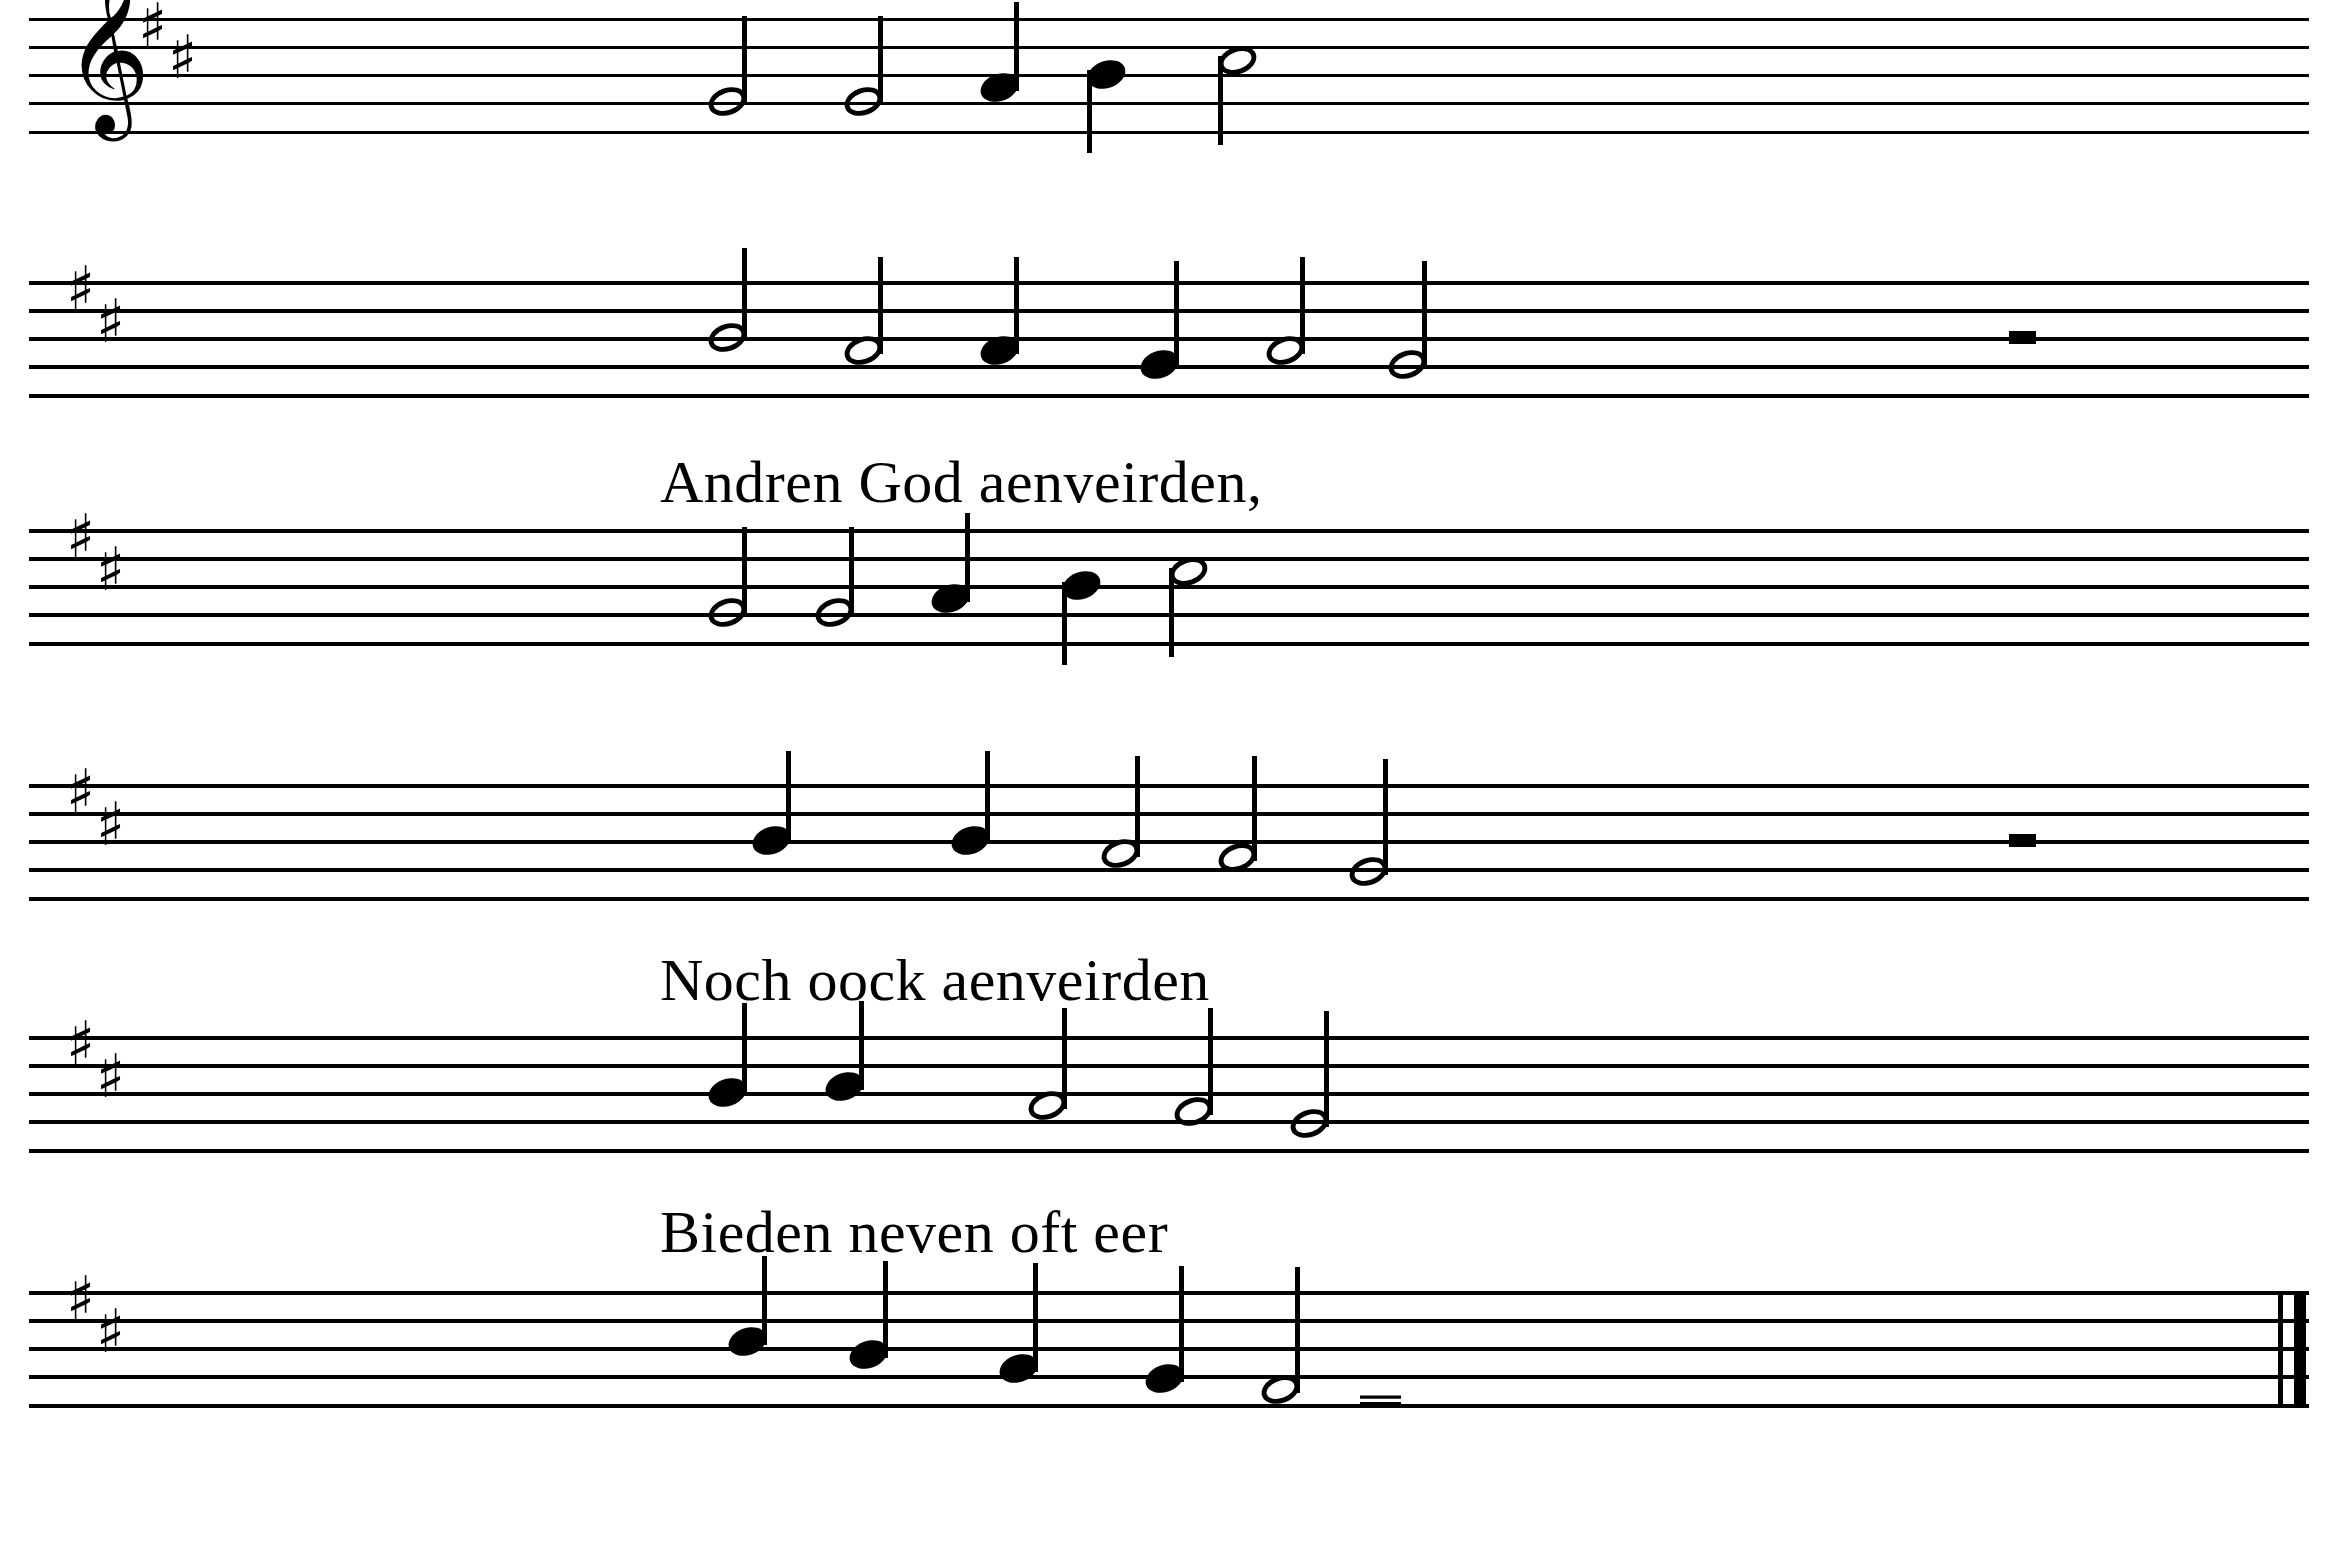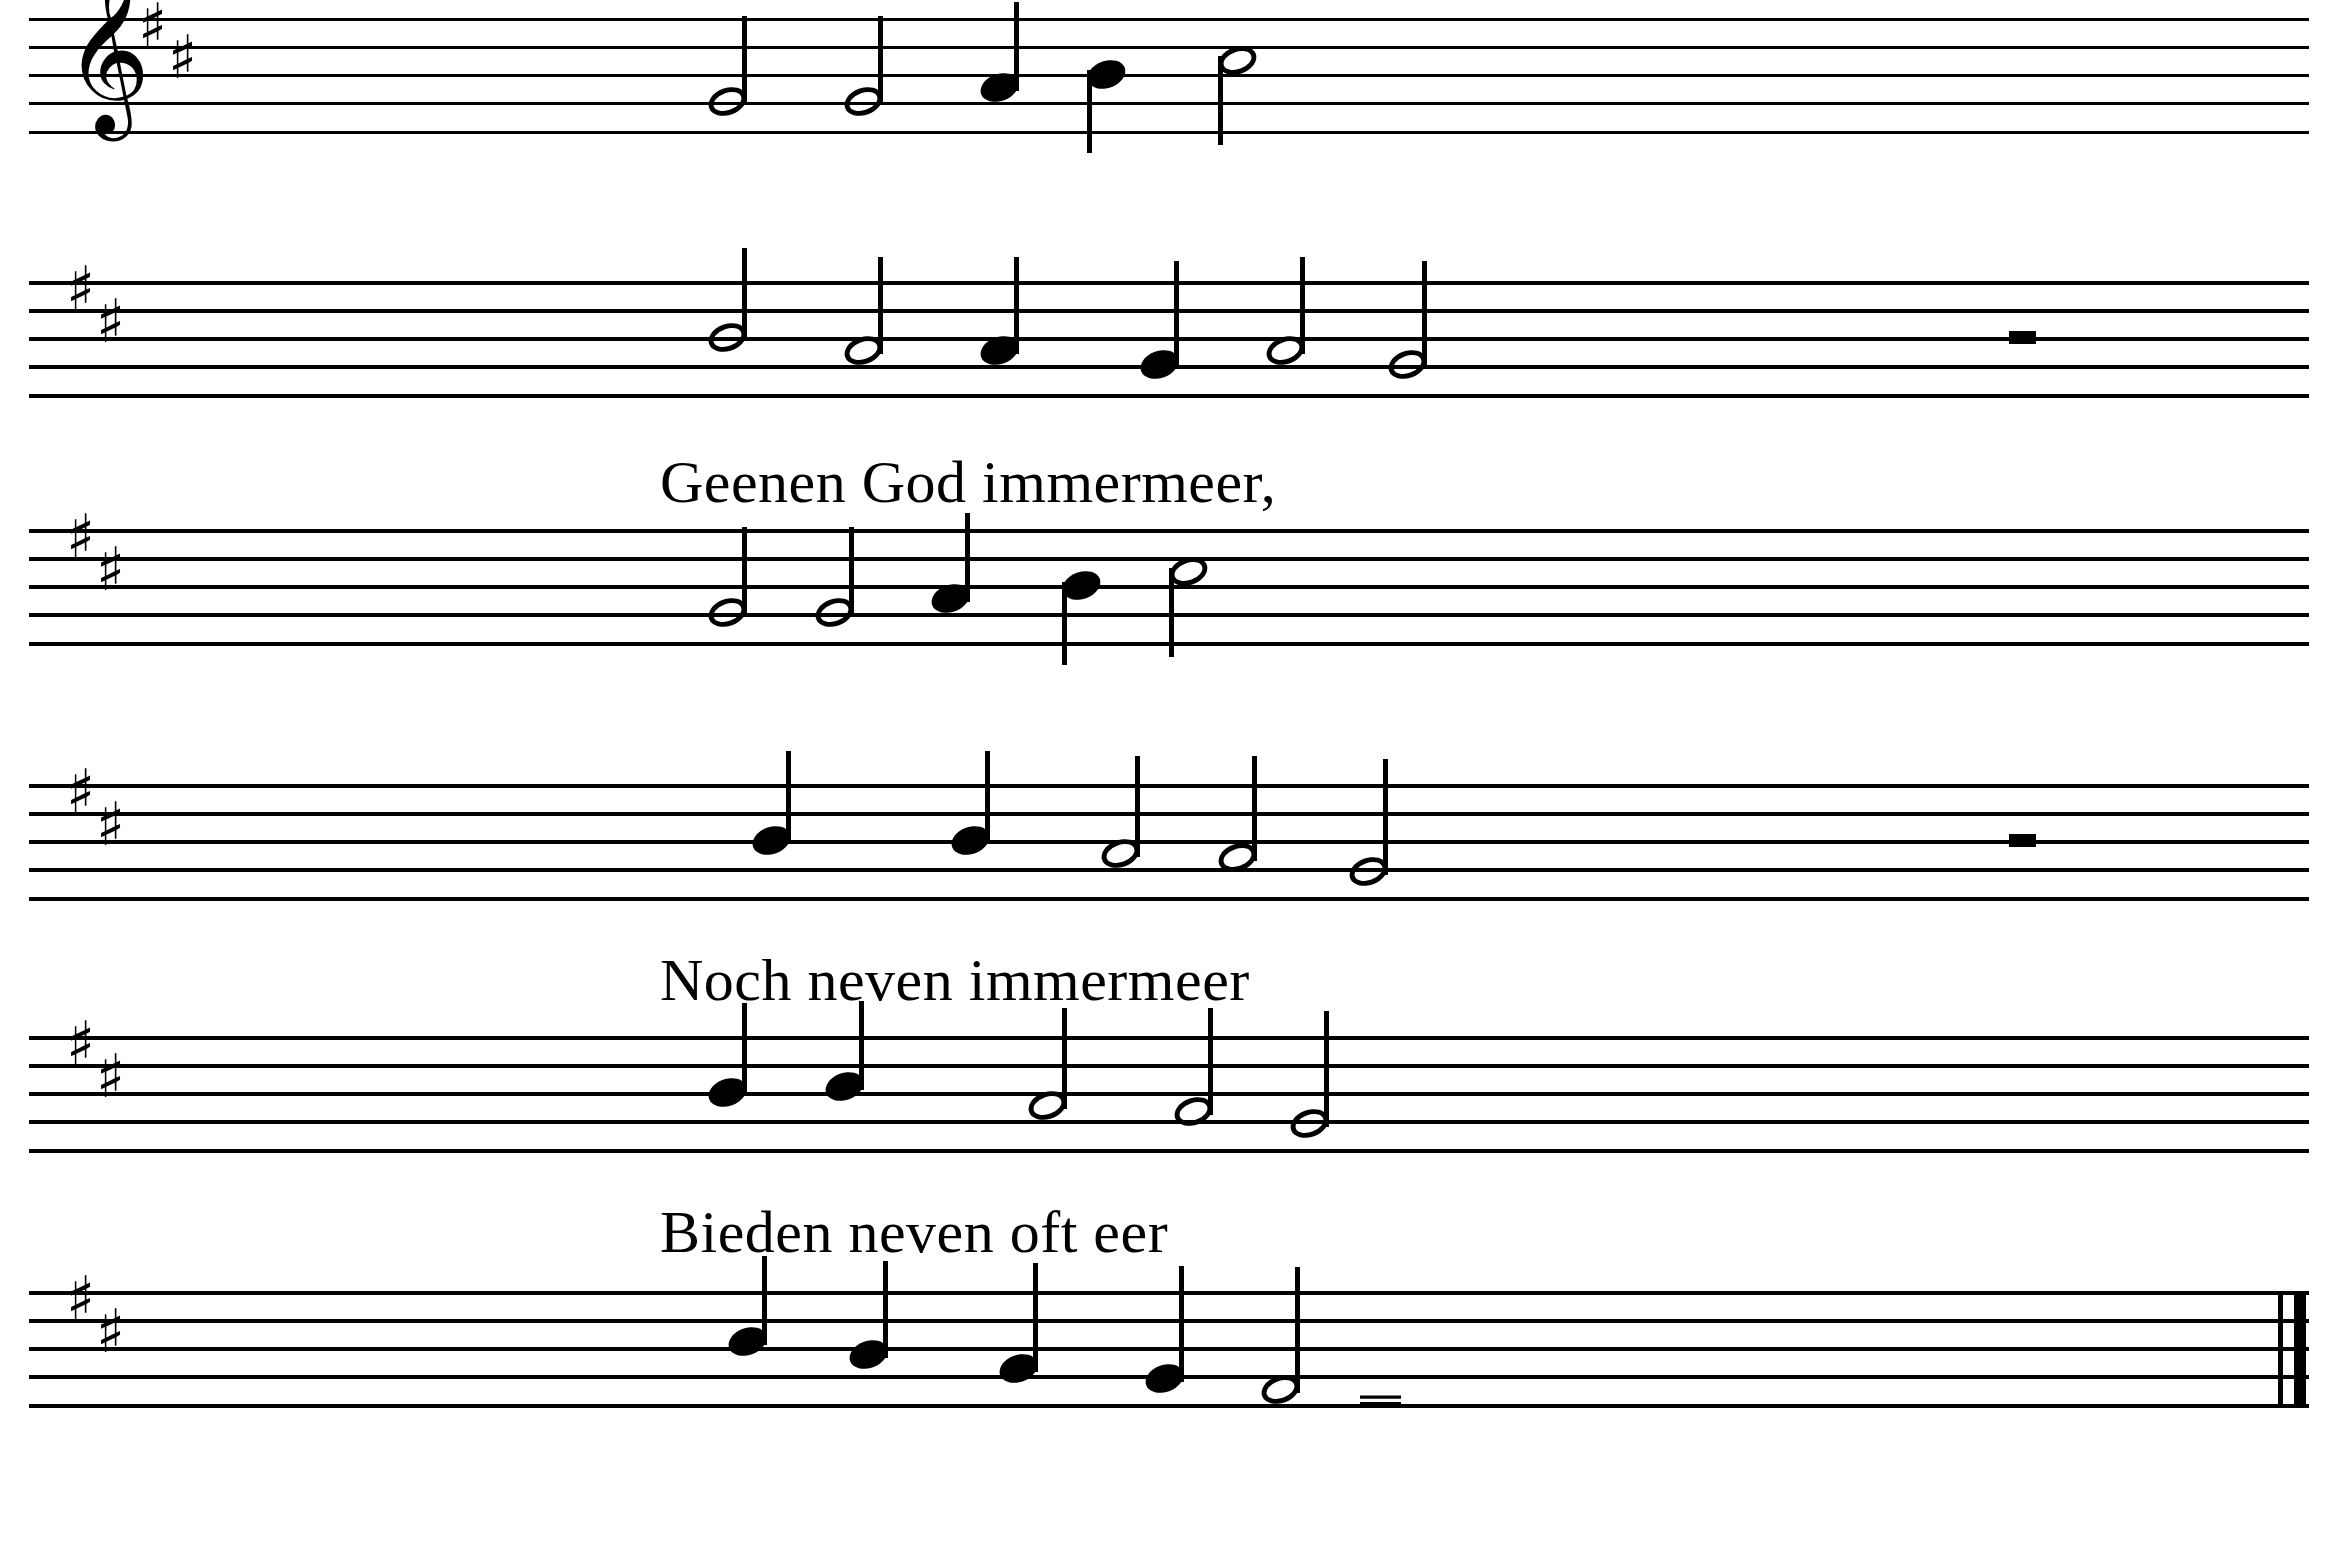--- a/index.html
+++ b/index.html
@@ -199,21 +199,21 @@
         <div class="head open"></div>
         <div class="stem" style="height:97px;"></div>
       </div>
       <div class="note" style="left:1359px; top:70px;">
         <div class="head open"></div>
         <div class="stem" style="height:107px;"></div>
       </div>
       <div class="rest" style="left:1980px; top:50px;"></div>
     </div>
   </div>
-  <div class="lyric" style="left:660px; top:448px;">Geenen God immermeer,</div>
+  <div class="lyric" style="left:660px; top:448px;">Andren God aenveirden,</div>
 
   <div class="system" style="position:absolute; left:0; top:529px;">
     <div class="staff">
       <div class="line l0"></div>
       <div class="line l1"></div>
       <div class="line l2"></div>
       <div class="line l3"></div>
       <div class="line l4"></div>
       <div class="keysig ks-small-a">♯</div>
       <div class="keysig ks-small-b">♯</div>
@@ -267,21 +267,21 @@
         <div class="head open"></div>
         <div class="stem" style="height:105px;"></div>
       </div>
       <div class="note" style="left:1320px; top:74px;">
         <div class="head open"></div>
         <div class="stem" style="height:116px;"></div>
       </div>
       <div class="rest" style="left:1980px; top:50px;"></div>
     </div>
   </div>
-  <div class="lyric" style="left:660px; top:946px;">Noch neven immermeer</div>
+  <div class="lyric" style="left:660px; top:946px;">Noch oock aenveirden</div>
 
   <div class="system" style="position:absolute; left:0; top:1036px;">
     <div class="staff">
       <div class="line l0"></div>
       <div class="line l1"></div>
       <div class="line l2"></div>
       <div class="line l3"></div>
       <div class="line l4"></div>
       <div class="keysig ks-small-a">♯</div>
       <div class="keysig ks-small-b">♯</div>

